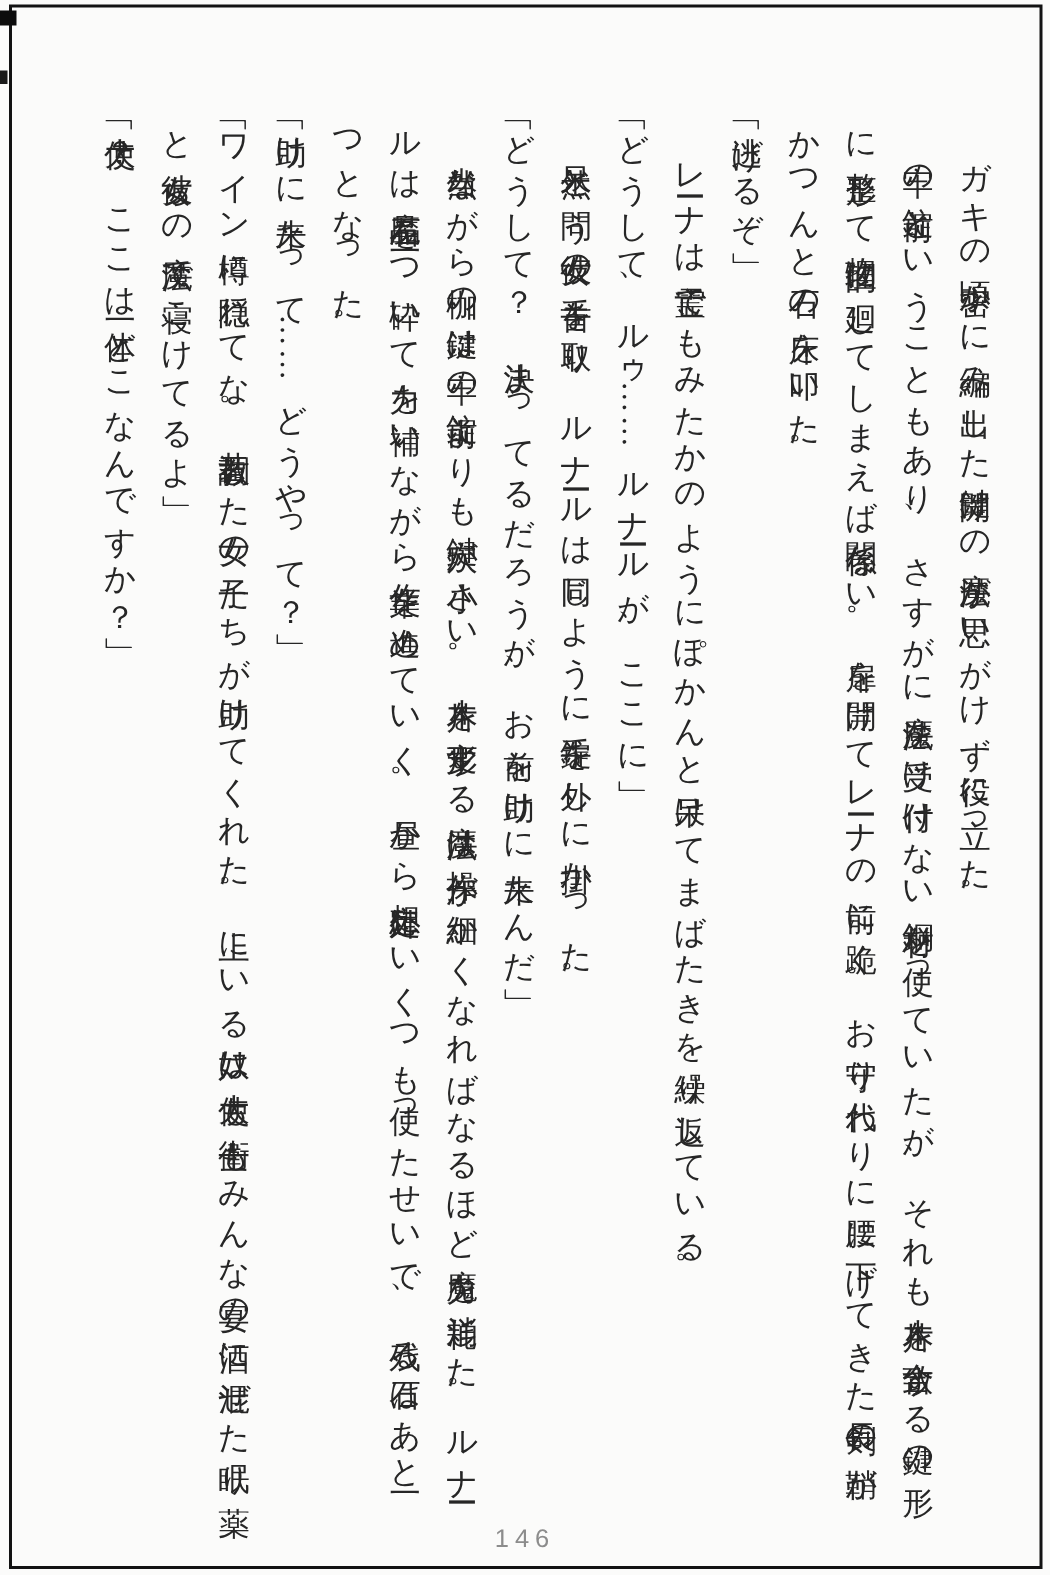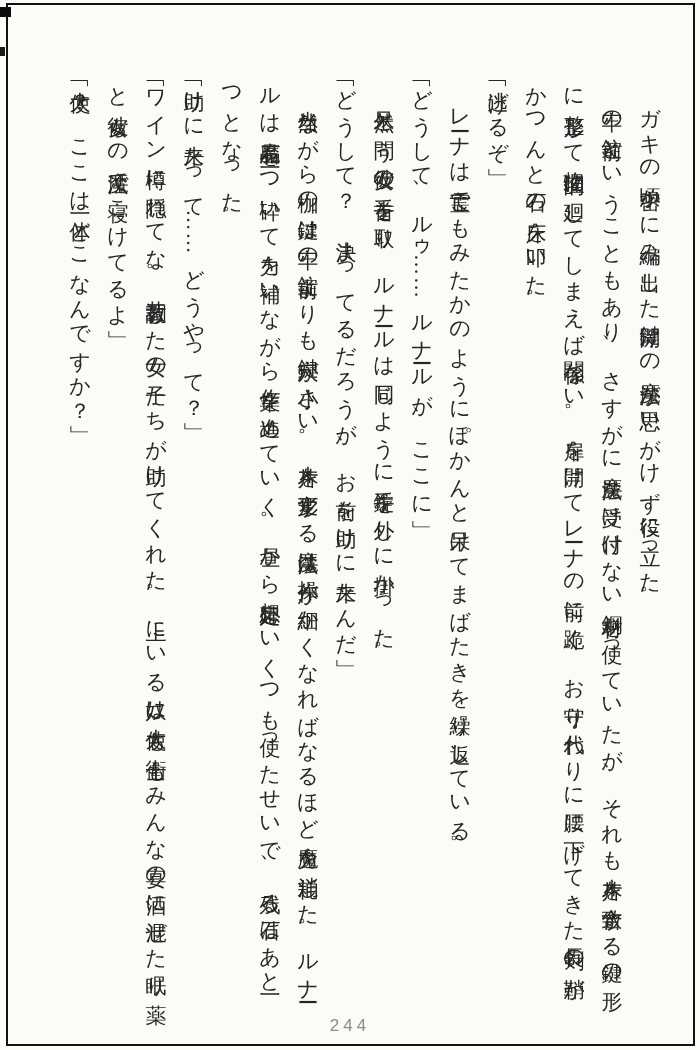--- a/index.html
+++ b/index.html
@@ -90,14 +90,14 @@
       <p class="indent">レーナは亡霊でもみたかのようにぽかんと呆けてまばたきを繰り返している。</p>
       <p>「どうして、ルゥ……ルナールが、ここに」</p>
       <p class="indent">呆然と問う彼女の手首を取り、ルナールは同じように手錠を外しに掛かった。</p>
       <p>「どうして？　決まってるだろうが、お前を助けに来たんだ」</p>
       <p class="indent">当然ながら枷の鍵は牢の錠前よりも鍵穴が小さい。木片を変形する魔法は操作が細かくなればなるほど魔力を消耗した。ルナールは魔晶石を一つ砕いて力を補いながら作業を進めていく。昼から想定外にいくつも使ったせいで、残る石はあと一つとなった。</p>
       <p>「助けに来たって……どうやって？」</p>
       <p>「ワイン樽に隠れてな。昔調教した女の子たちが助けてくれた。上にいる奴は大使も衛士もみんな宴の酒に混ぜた眠り薬と彼女らの魔法で寝こけてるよ」</p>
       <p>「大使？　ここは一体どこなんですか？」</p>
     </div>
 
-  <div class="page-number">244</div>
+  <div class="page-number">146</div>
 </div>
 
 </body></html>

